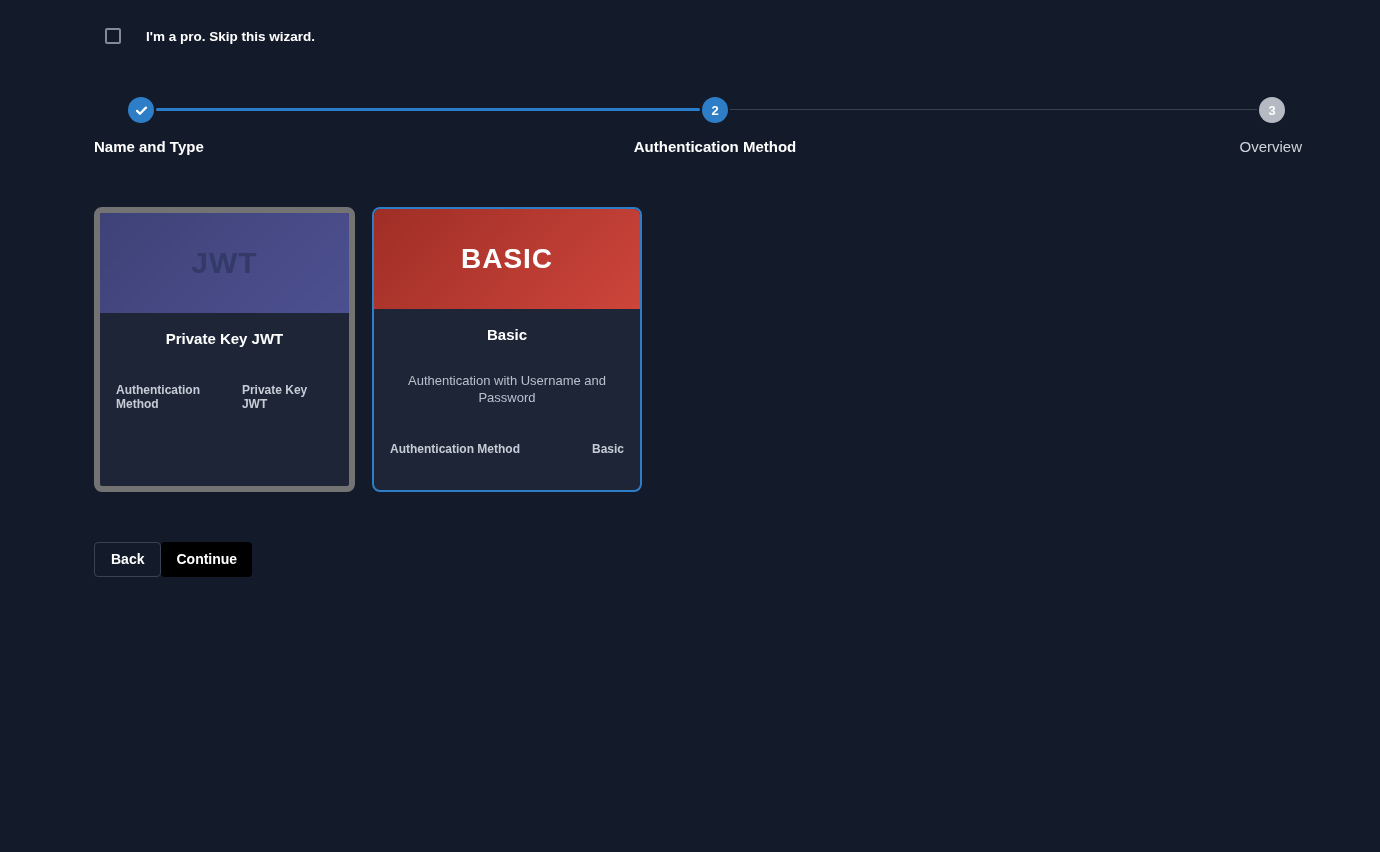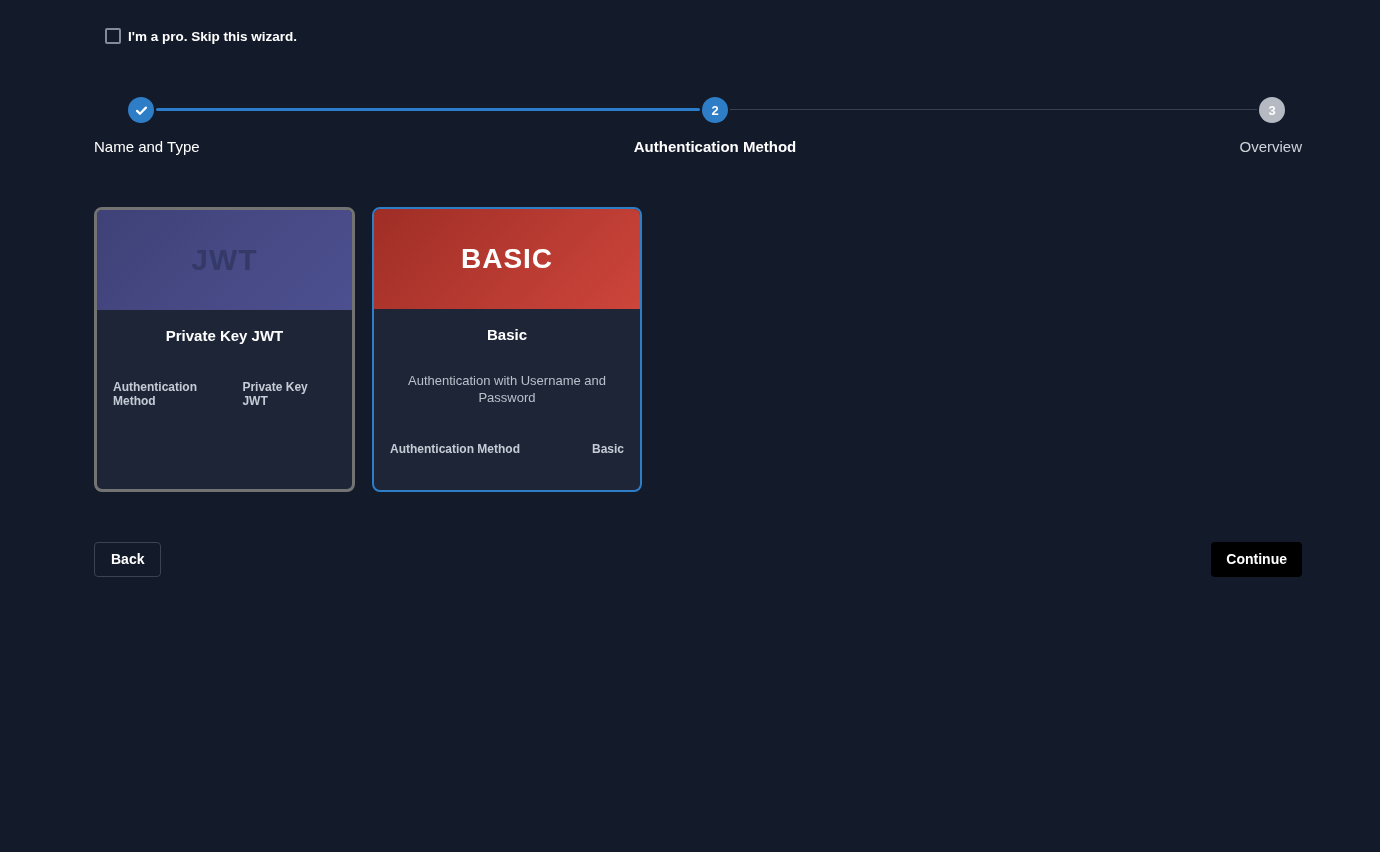--- a/index.html
+++ b/index.html
@@ -27,69 +27,69 @@
     margin-left: 35px;
     border: 1px solid #424a5c; border-radius: 13px;
     padding: 5px 14px;
     font-size: 12px; font-weight: bold; color: #ffffff;
   }
 
   
   .content { width: 1208px; margin-left: 94px; }
   .page-title { font-size: 24px; font-weight: 600; margin: 35px 0 0; letter-spacing: 0.2px; }
 
-  .skip-row { display: flex; align-items: center; gap: 7px; margin: 28px 0 0 11px; cursor: pointer; }
+  .skip-row { display: flex; align-items: center; gap: 25px; margin: 28px 0 0 11px; cursor: pointer; }
   .checkbox {
     width: 16px; height: 16px; border: 2px solid #848b96; border-radius: 2px;
     background: transparent; flex: 0 0 auto;
   }
   .skip-label { font-size: 13.5px; font-weight: bold; }
 
   
   .stepper { position: relative; margin-top: 53px; height: 60px; }
   .step-circle {
     position: absolute; top: 0; width: 26px; height: 26px; border-radius: 50%;
     display: flex; align-items: center; justify-content: center;
     font-size: 13px; font-weight: bold;
   }
   .step-c1 { left: 34px;  background: #2e7dc7; }
   .step-c2 { left: 608px; background: #2e7dc7; color: #ffffff; }
   .step-c3 { left: 1165px; background: #b5bac2; color: #fdfdfe; }
   .line-blue { position: absolute; left: 62px;  top: 11px; width: 544px; height: 3px; background: #2b7ccb; border-radius: 2px; }
   .line-grey { position: absolute; left: 636px; top: 12px; width: 527px; height: 1px; background: #39404f; }
   .step-label { position: absolute; top: 41px; font-size: 15px; white-space: nowrap; }
-  .sl1 { left: 0; font-weight: normal; }
+  .sl1 { left: 0; font-weight: bold; }
   .sl2 { left: 621px; transform: translateX(-50%); font-weight: bold; }
   .sl3 { right: 0; color: #ced3da; font-weight: normal; }
 
   
   .cards { display: flex; gap: 17px; margin-top: 50px; }
   .card {
     width: 261px; height: 285px;
     background: #1d2537;
-    border: 3px solid #737373; border-radius: 8px;
+    border: 6px solid #737373; border-radius: 8px;
     overflow: hidden; cursor: pointer; flex: 0 0 auto;
   }
   .card.selected { width: 270px; border: 2px solid #2e7dc7; }
   .banner {
     height: 100px; display: flex; align-items: center; justify-content: center;
     letter-spacing: 1px;
   }
   .banner-jwt   { background: linear-gradient(135deg, #3f4277, #4d5090); color: #333a68; font-size: 30px; font-weight: 600; }
   .banner-basic { background: linear-gradient(135deg, #9f2e26, #cd453b); color: #ffffff; font-size: 28px; font-weight: 600; }
   .card-body { padding: 17px 16px 0; text-align: center; }
   .card-title { font-size: 15px; font-weight: bold; }
   .card-desc { margin-top: 29px; font-size: 13px; line-height: 17px; color: #b9c0cb; font-weight: 500; }
   .card-meta {
     display: flex; justify-content: space-between; margin-top: 36px;
     font-size: 12px; font-weight: bold; color: #c6ccd5; text-align: left;
   }
 
   
-  .footer-row { display: flex; justify-content: space-between; margin-top: 50px; }
+  .footer-row { display: flex; justify-content: flex-start; margin-top: 50px; }
   .btn {
     font-family: "Liberation Sans", sans-serif;
     font-size: 14px; font-weight: bold; line-height: 17px;
     border-radius: 4px; padding: 8px 16px; cursor: pointer; color: #ffffff;
   }
   .btn-back { background: transparent; border: 1px solid #3a4254; }
   .btn-continue { background: #000000; border: none; padding: 8px 15px; }
 </style>
 </head>
 <body>

